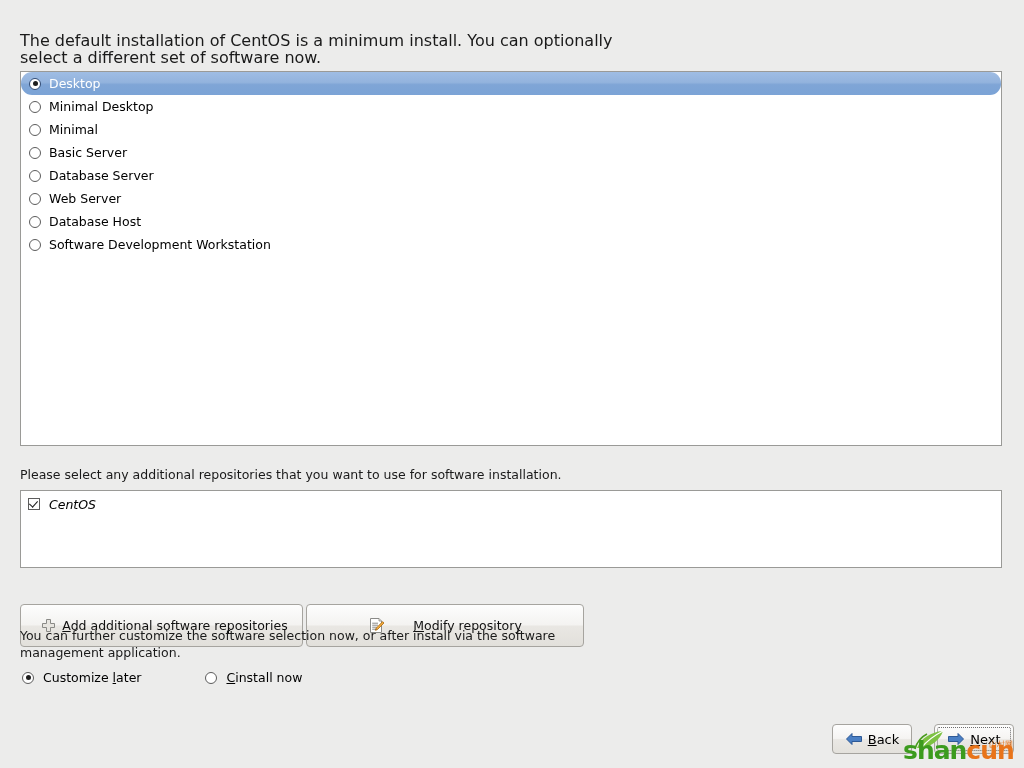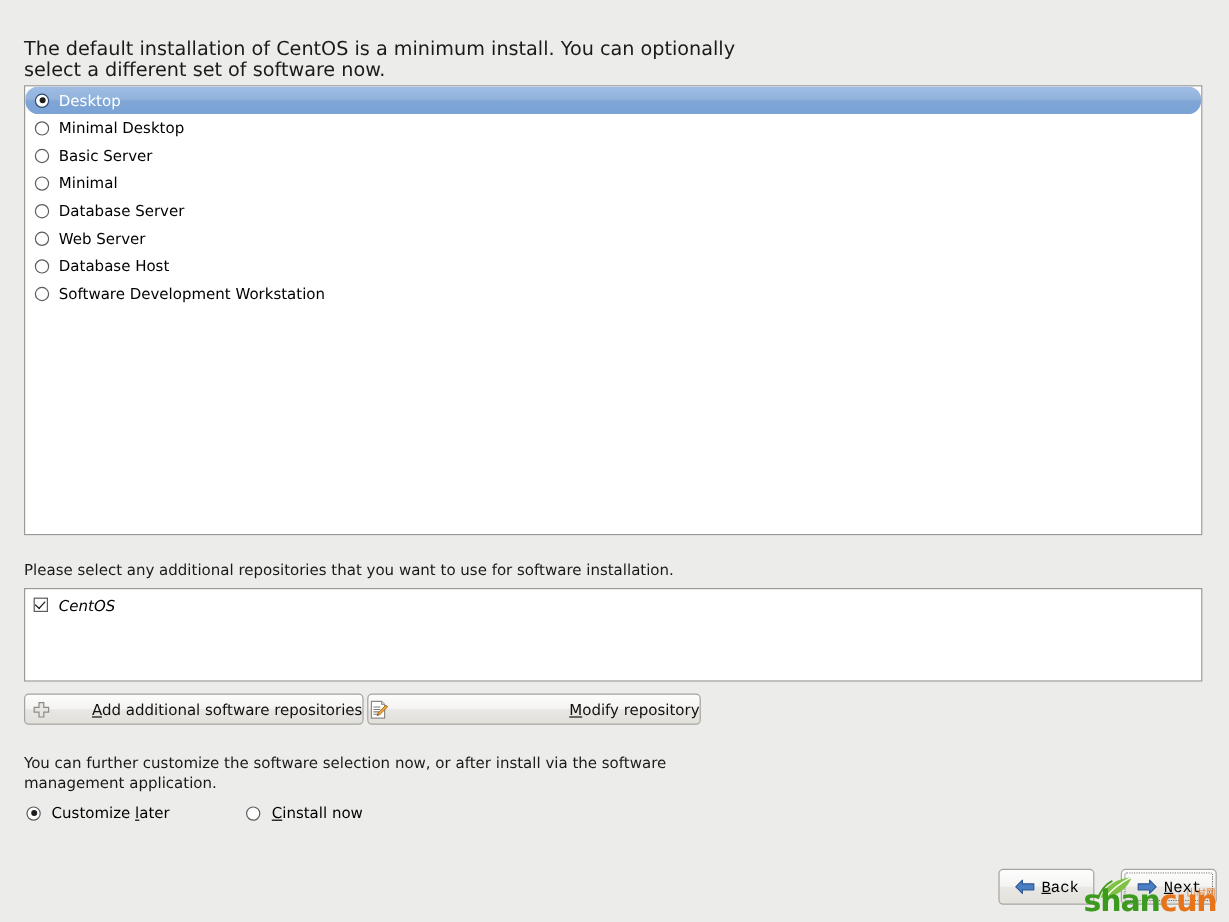--- a/index.html
+++ b/index.html
@@ -120,31 +120,32 @@
     width: 4px; height: 7px;
     border: solid #1d1d1d;
     border-width: 0 1.6px 1.6px 0;
     transform: rotate(42deg);
   }
   .repo-row .lbl { margin-left: 9px; }
 
   
   .btn {
     position: absolute;
-    height: 26px;
+    height: 43px;
     border: 1px solid #a6a49f;
     border-radius: 4px;
     background: linear-gradient(to bottom, #fdfdfd 0%, #f4f3f1 48%, #e9e7e3 52%, #e2e0db 100%);
     box-sizing: border-box;
     display: flex;
     align-items: center;
-    justify-content: space-between;
+    justify-content: center;
     font-size: 12.5px;
     color: #111;
     cursor: default;
+    margin-top: 26px;
   }
   #btn-add { left: 20px; top: 578px; width: 283px; padding-left: 6px; }
   #btn-modify { left: 306px; top: 578px; width: 278px; gap: 22px; }
   .btn .bicon { margin-right: 6px; display: inline-flex; flex: 0 0 auto; }
   .mn { text-decoration: underline; }
 
   
   .cust-text {
     position: absolute;
     left: 20px; top: 628px;
@@ -170,21 +171,20 @@
     height: 30px;
     border: 1px solid #a6a49f;
     border-radius: 4px;
     background: linear-gradient(to bottom, #fdfdfd 0%, #f5f4f2 48%, #eae8e4 52%, #e3e1dc 100%);
     box-sizing: border-box;
     display: flex;
     align-items: center;
     justify-content: center;
     font-size: 13px;
     cursor: default;
-    font-family: Liberation Mono, monospace;
   }
   #btn-back { left: 832px; top: 724px; width: 80px; }
   #btn-next { left: 934px; top: 724px; width: 80px; }
   #btn-next .focusring {
     position: absolute;
     left: 2px; top: 2px; right: 2px; bottom: 2px;
     border: 1px dotted #6d6d6d;
     border-radius: 2px;
   }
   .navbtn .narrow { margin-right: 5px; display: inline-flex; flex: 0 0 auto; }
@@ -241,25 +241,25 @@
       <div class="grow selected">
         <span class="radio on"></span>
         <span class="lbl">Desktop</span>
       </div>
       <div class="grow">
         <span class="radio"></span>
         <span class="lbl">Minimal Desktop</span>
       </div>
       <div class="grow">
         <span class="radio"></span>
+        <span class="lbl">Minimal</span>
+      </div>
+      <div class="grow">
+        <span class="radio"></span>
         <span class="lbl">Basic Server</span>
-      </div>
-      <div class="grow">
-        <span class="radio"></span>
-        <span class="lbl">Minimal</span>
       </div>
       <div class="grow">
         <span class="radio"></span>
         <span class="lbl">Database Server</span>
       </div>
       <div class="grow">
         <span class="radio"></span>
         <span class="lbl">Web Server</span>
       </div>
       <div class="grow">

